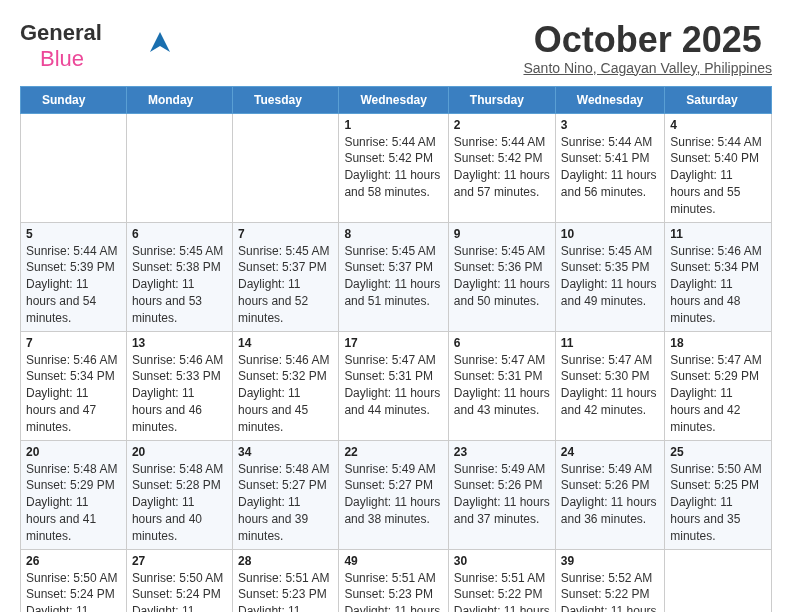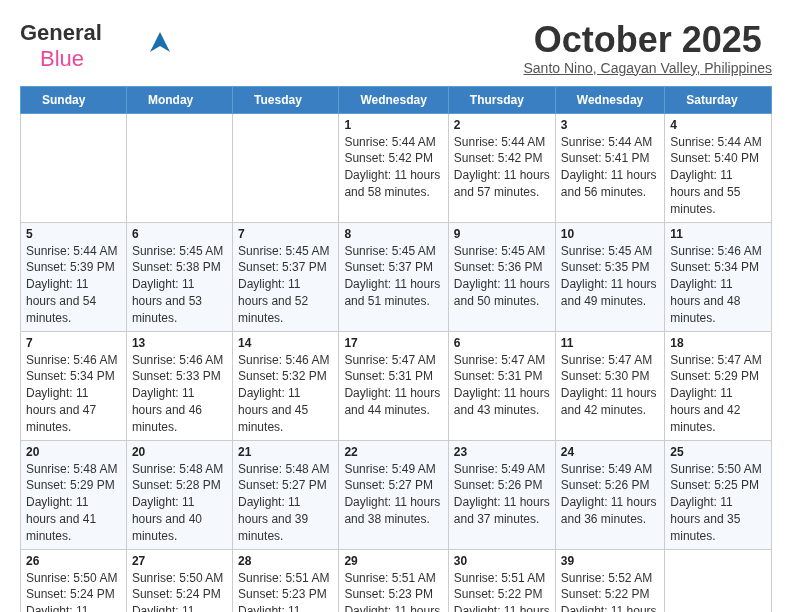--- a/index.html
+++ b/index.html
@@ -242,21 +242,21 @@
           Sunrise: 5:48 AM<br>Sunset: 5:29 PM<br>Daylight: 11 hours and 41 minutes.
         </div>
       </td>
         <td>
         <div class="day-number">20</div>
         <div class="day-info">
           Sunrise: 5:48 AM<br>Sunset: 5:28 PM<br>Daylight: 11 hours and 40 minutes.
         </div>
       </td>
         <td>
-        <div class="day-number">21</div>
+        <div class="day-number">34</div>
         <div class="day-info">
           Sunrise: 5:48 AM<br>Sunset: 5:27 PM<br>Daylight: 11 hours and 39 minutes.
         </div>
       </td>
         <td>
         <div class="day-number">22</div>
         <div class="day-info">
           Sunrise: 5:49 AM<br>Sunset: 5:27 PM<br>Daylight: 11 hours and 38 minutes.
         </div>
       </td>
@@ -292,21 +292,21 @@
           Sunrise: 5:50 AM<br>Sunset: 5:24 PM<br>Daylight: 11 hours and 33 minutes.
         </div>
       </td>
         <td>
         <div class="day-number">28</div>
         <div class="day-info">
           Sunrise: 5:51 AM<br>Sunset: 5:23 PM<br>Daylight: 11 hours and 32 minutes.
         </div>
       </td>
         <td>
-        <div class="day-number">29</div>
+        <div class="day-number">49</div>
         <div class="day-info">
           Sunrise: 5:51 AM<br>Sunset: 5:23 PM<br>Daylight: 11 hours and 31 minutes.
         </div>
       </td>
         <td>
         <div class="day-number">30</div>
         <div class="day-info">
           Sunrise: 5:51 AM<br>Sunset: 5:22 PM<br>Daylight: 11 hours and 30 minutes.
         </div>
       </td>

